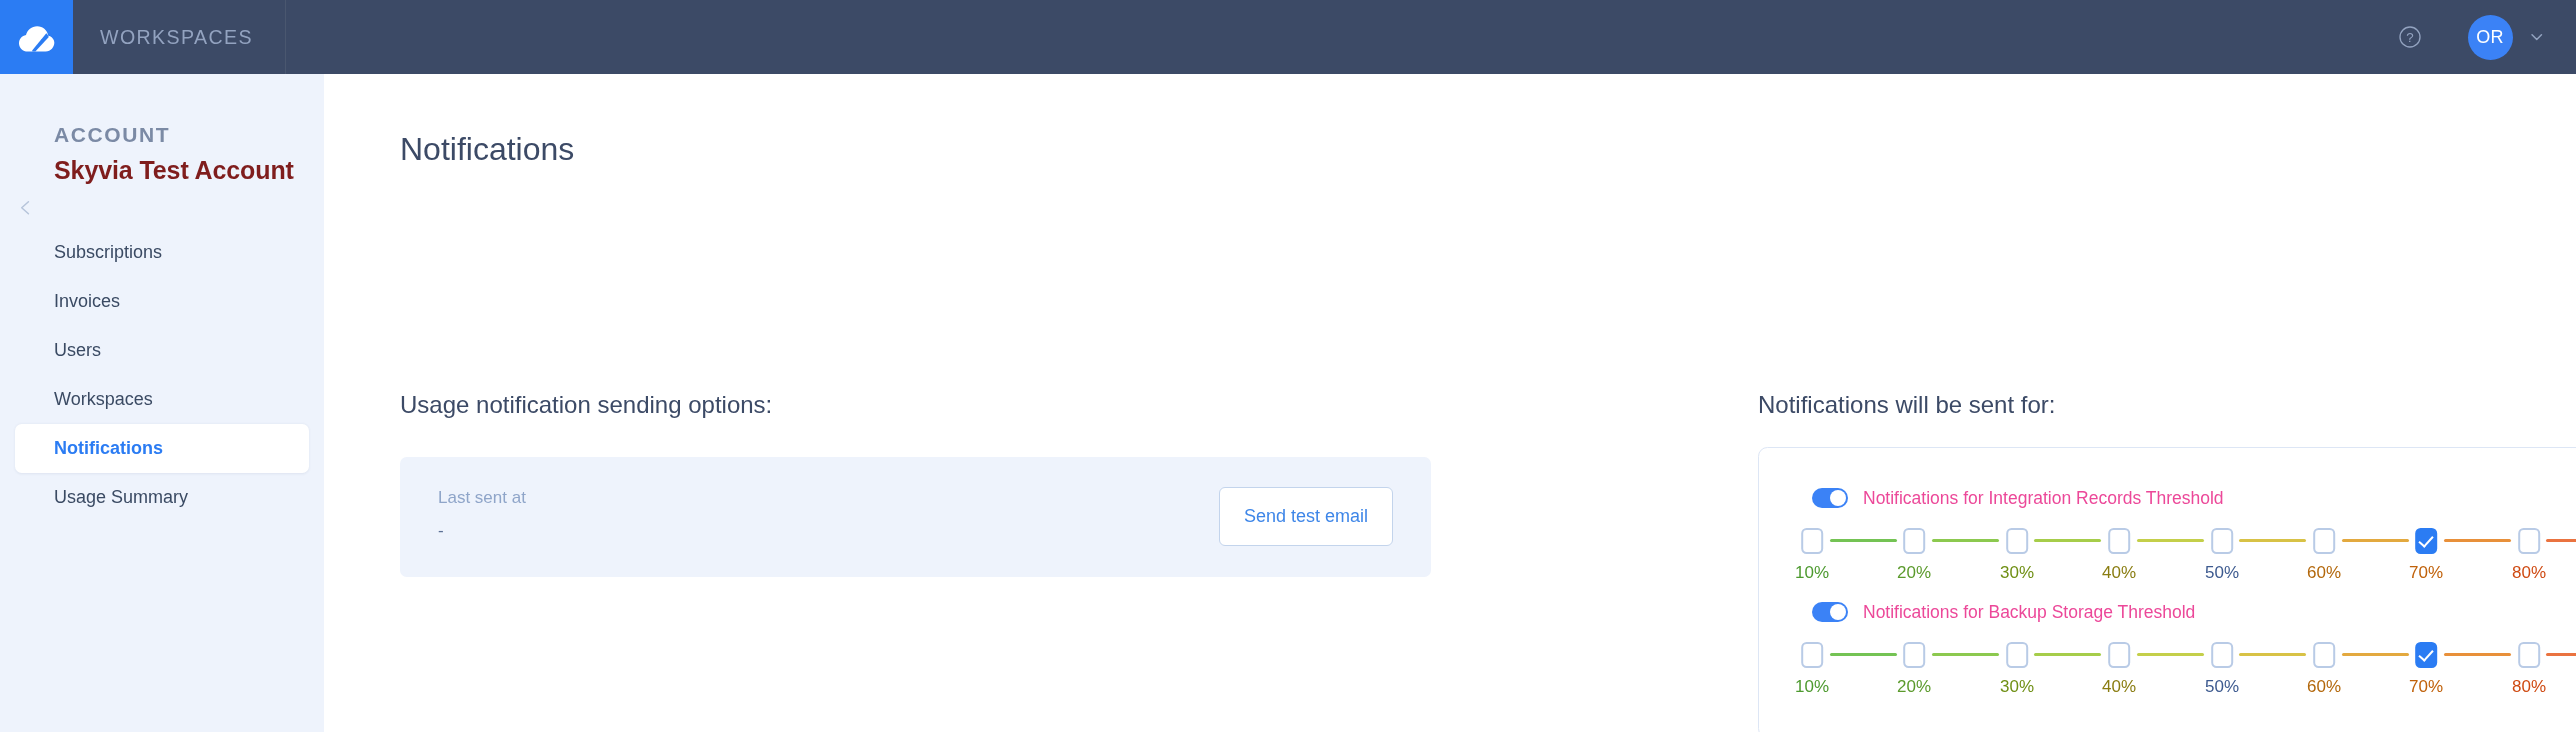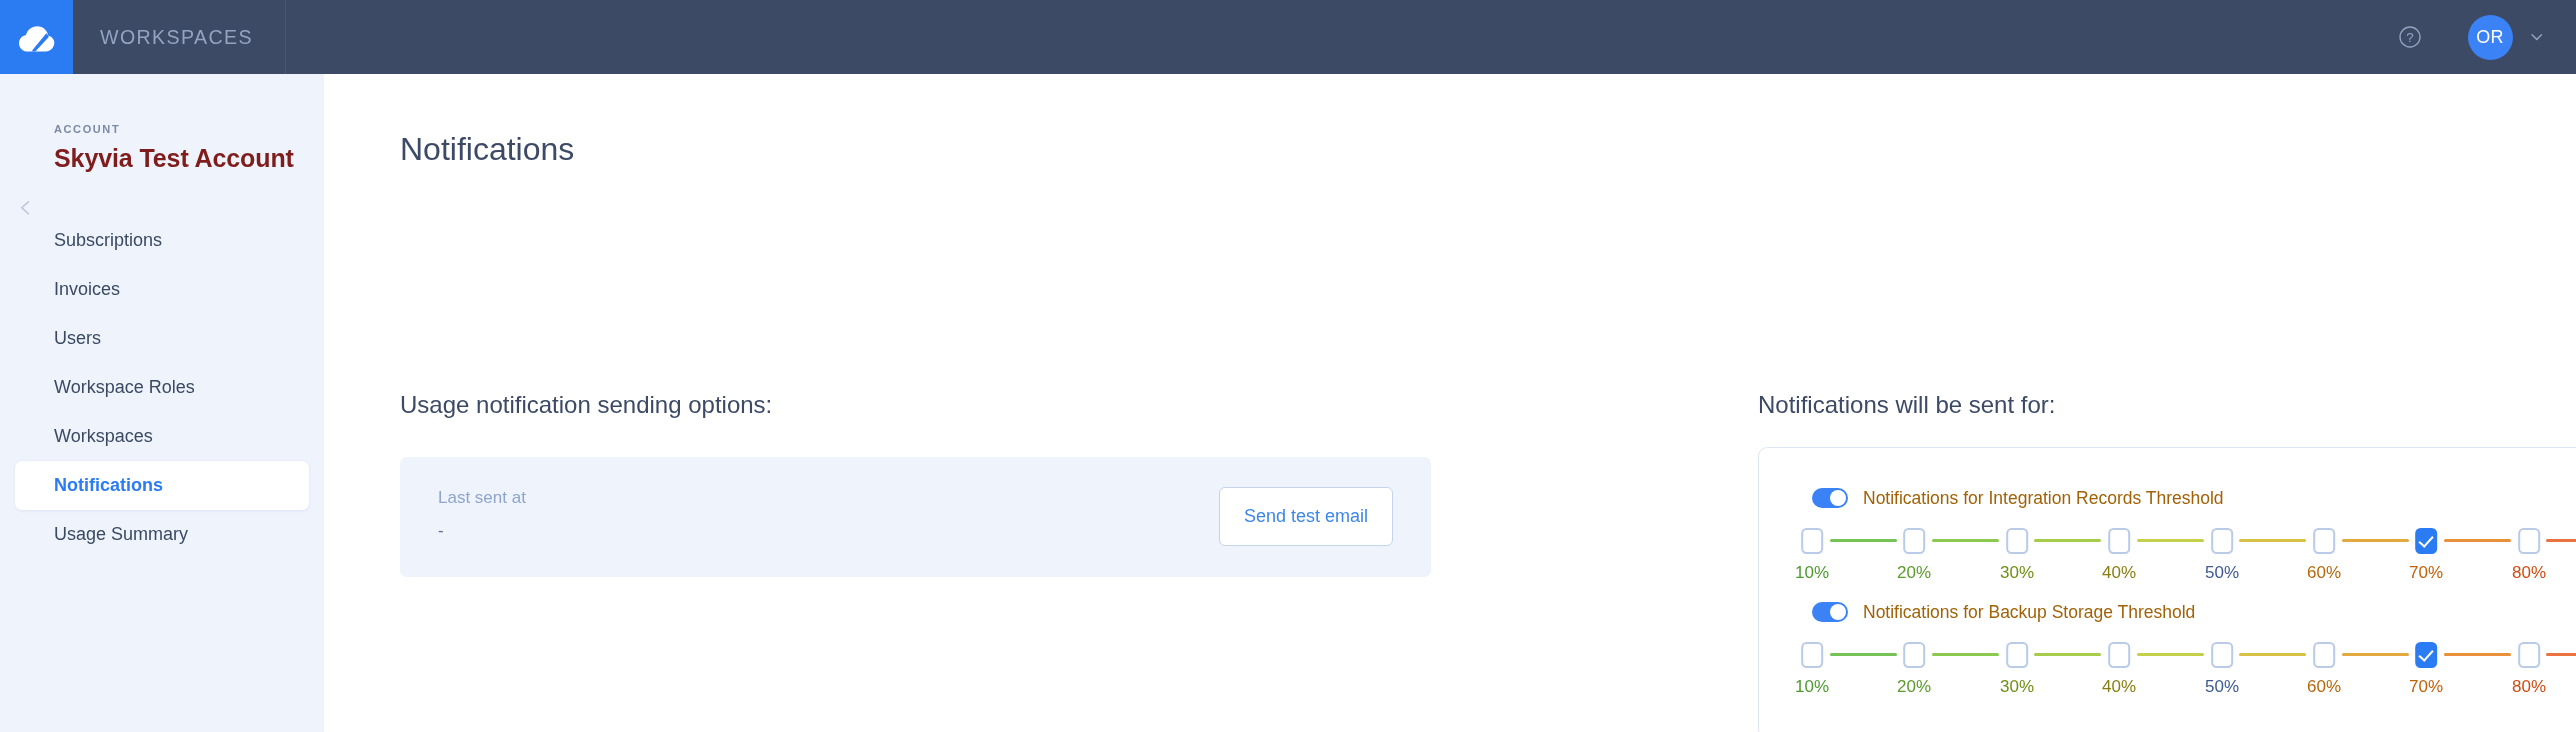--- a/index.html
+++ b/index.html
@@ -70,21 +70,21 @@
     position: relative;
   }
   .back-chevron {
     position: absolute; left: 17px; top: 125px;
     width: 17.5px; height: 17.5px;
   }
   .back-chevron svg { width: 17.5px; height: 17.5px; display: block; }
   .acct-label {
     margin-left: 54px;
     color: #7b8aa5;
-    font-size: 11px;
+    font-size: 21px;
     font-weight: 700;
     letter-spacing: 1.6px;
   }
   .acct-name {
     margin-left: 54px; margin-top: 9.4px;
     color: #7f1d1d;
     font-size: 25px;
     font-weight: 700;
     letter-spacing: -0.1px;
   }
@@ -211,21 +211,21 @@
   .toggle {
     width: 36px; height: 20px; border-radius: 10px;
     background: #3b82f6; flex: none; position: relative;
     margin-right: 15px; cursor: pointer;
   }
   .toggle::after {
     content: ""; position: absolute;
     right: 2px; top: 2px; width: 16px; height: 16px;
     border-radius: 50%; background: #ffffff;
   }
-  .thresh-title { color: #a16207; font-size: 17.5px; }
+  .thresh-title { color: #ec4899; font-size: 17.5px; }
 
   .scale { position: relative; margin-top: 15px; height: 62px; width: 922px; }
   .scale-row { position: relative; height: 32px; display: flex; align-items: center; }
   .node {
     position: absolute; top: 2.7px;
     width: 21.6px; height: 26px;
     transform: translateX(-10.8px);
   }
   .cbx {
     width: 21.6px; height: 26px;
@@ -306,23 +306,20 @@
   </div>
   <div class="nav">
     <div class="nav-item">
         <span>Subscriptions</span>
       </div>
     <div class="nav-item">
         <span>Invoices</span>
       </div>
     <div class="nav-item">
         <span>Users</span>
-      </div>
-    <div class="nav-item">
-        <span>Workspace Roles</span>
       </div>
     <div class="nav-item">
         <span>Workspaces</span>
       </div>
     <div class="nav-item active">
         <span>Notifications</span>
       </div>
     <div class="nav-item">
         <span>Usage Summary</span>
       </div>

